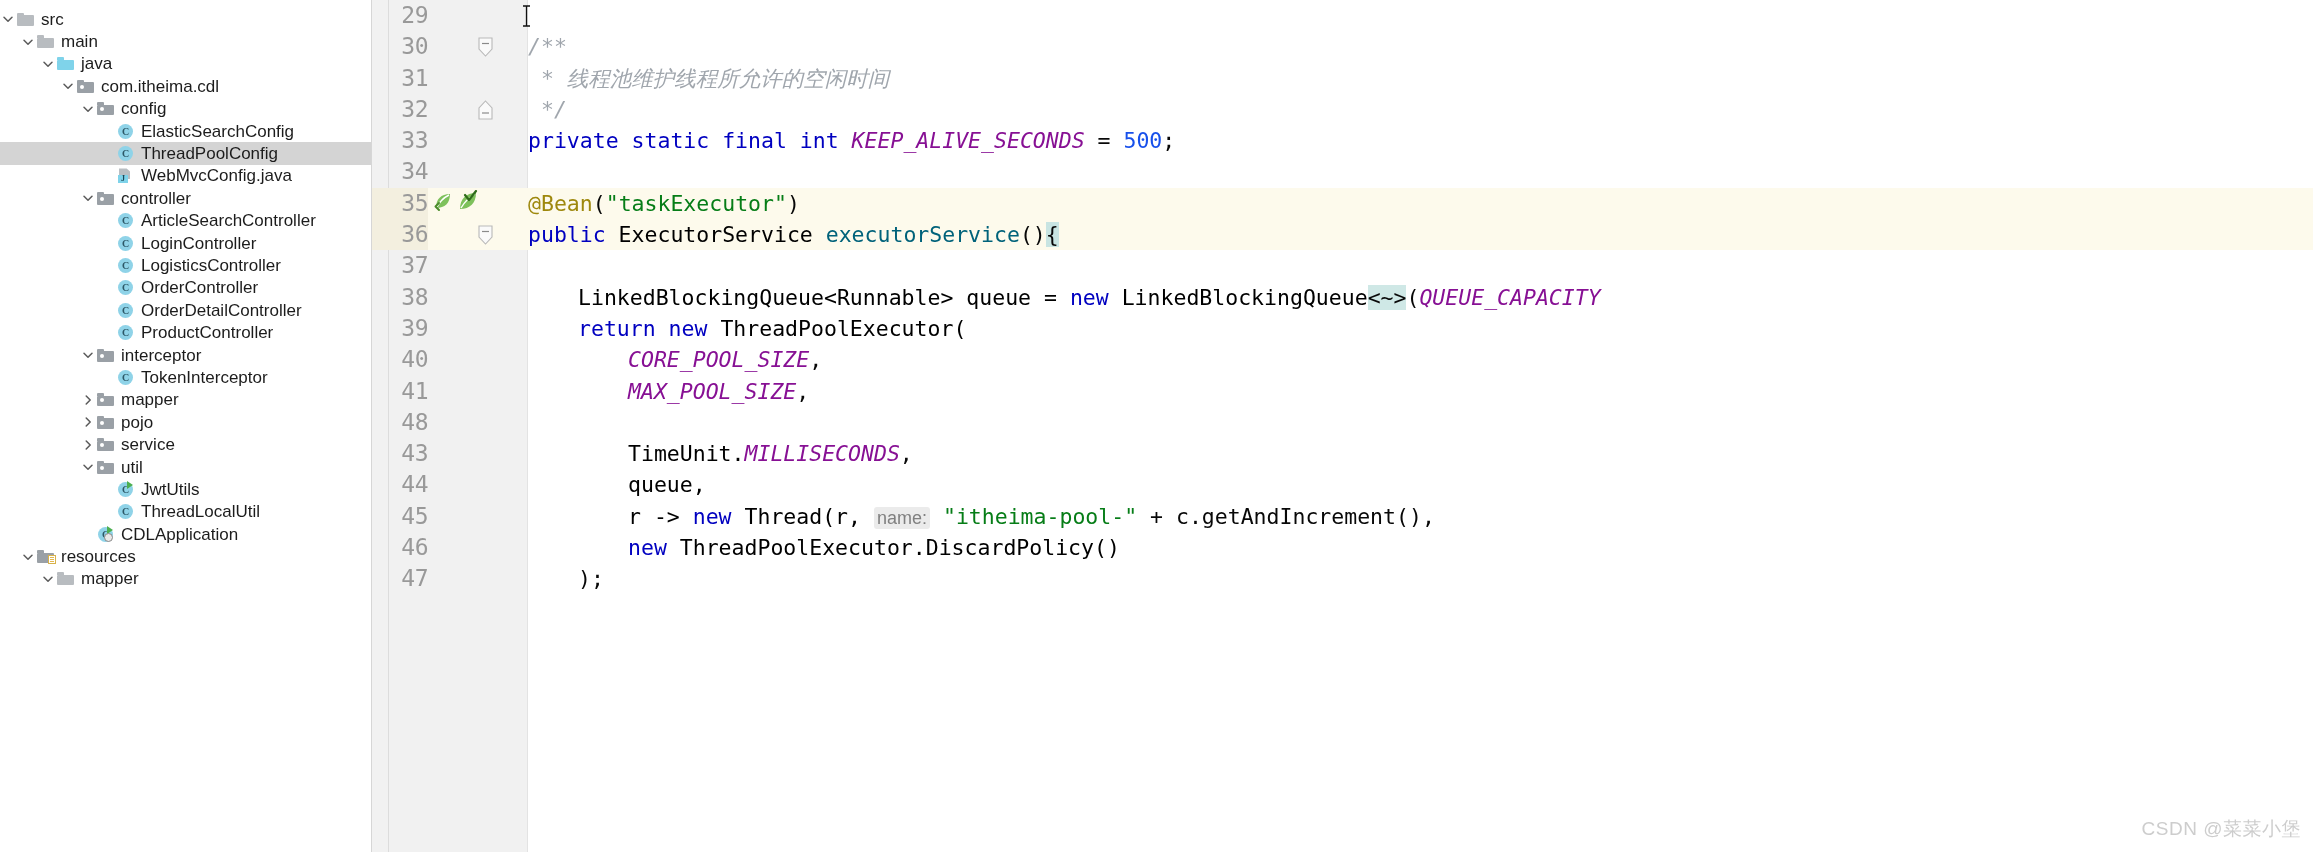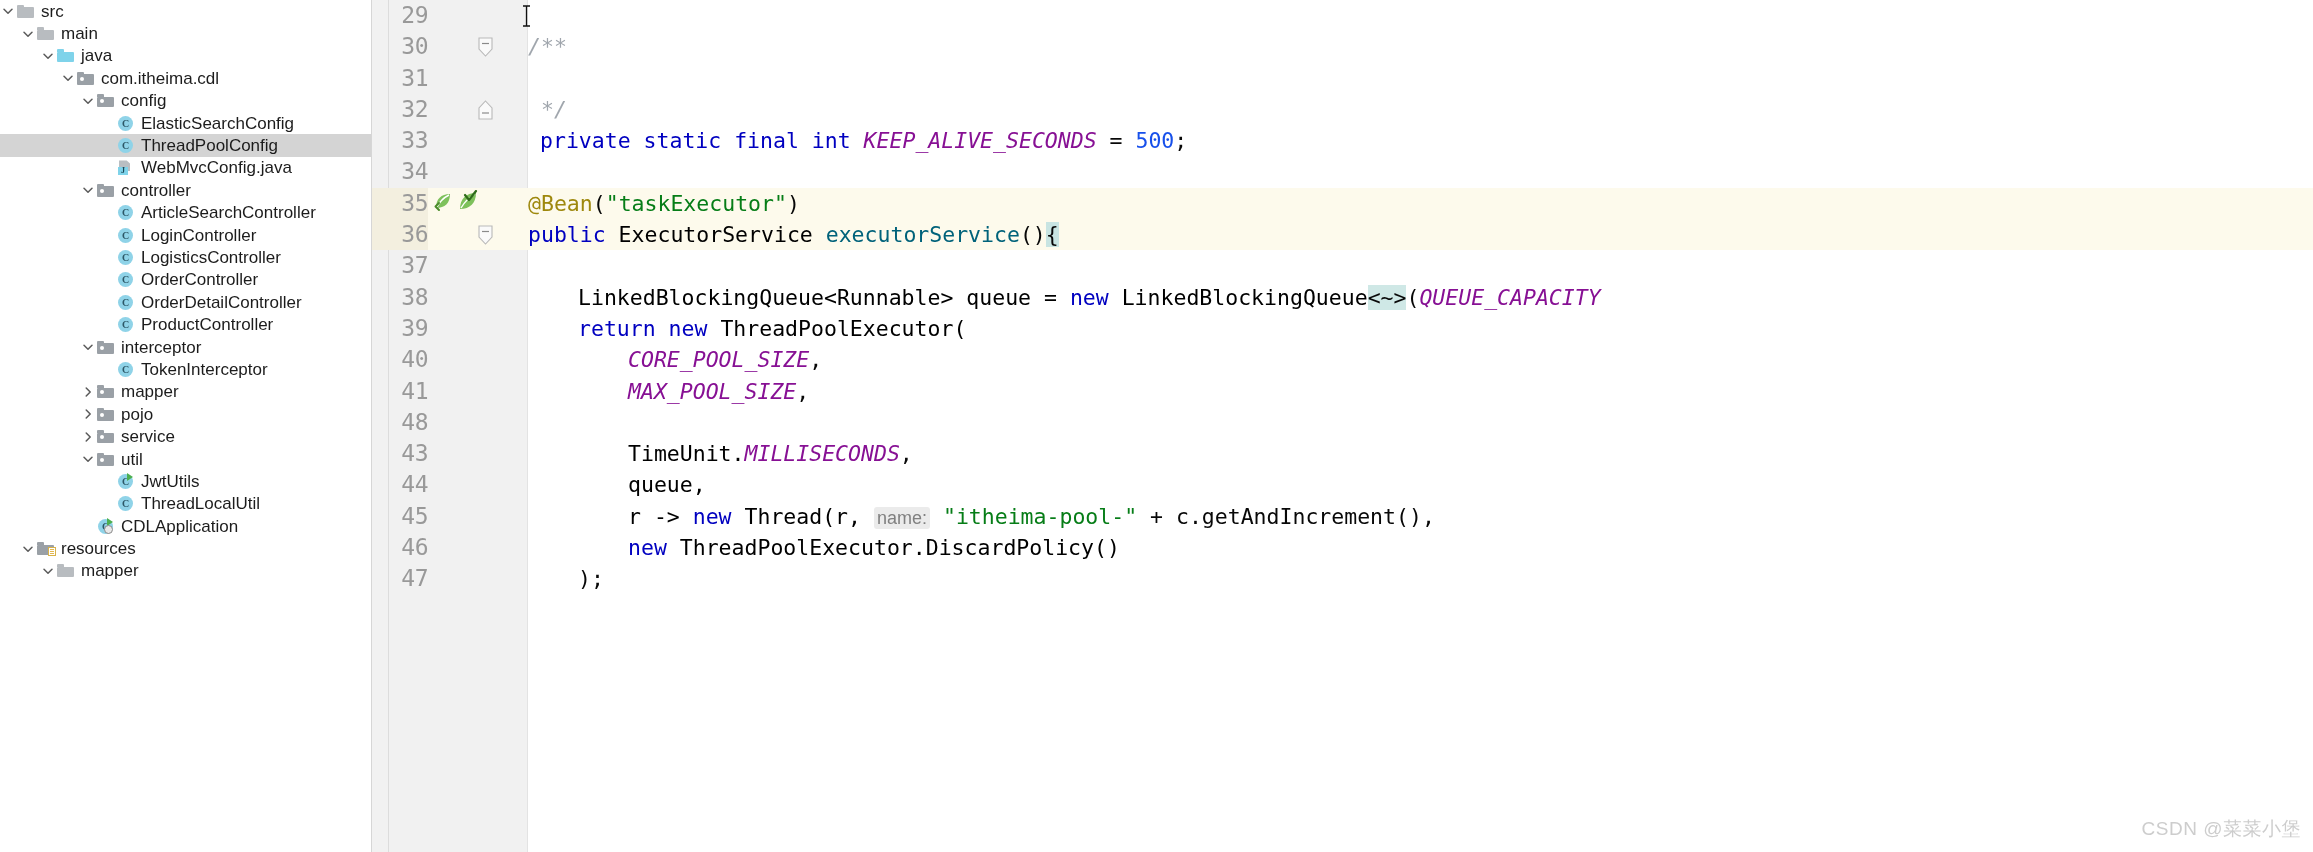--- a/index.html
+++ b/index.html
@@ -27,21 +27,21 @@
   .project-pane {
     position: relative;
     width: 372px;
     height: 852px;
     background: #ffffff;
     flex: 0 0 372px;
     overflow: hidden;
   }
   .tree {
     position: relative;
-    padding-top: 0px;
+    padding-top: 8px;
   }
   .tree-row {
     position: relative;
     height: 22.4px;
     display: flex;
     align-items: center;
     white-space: nowrap;
     font-size: 17px;
     color: #1c1c1c;
     font-family: "Liberation Sans", sans-serif;
@@ -605,26 +605,26 @@
   <div class="editor">
     <div class="gutter">
       <div class="gutter-sep"></div>
     </div>
     <div class="editor-body" id="code-root">
         <div class="code-line"><span class="ln-num">29</span><span class="code-text" style="padding-left: 0px;"></span></div>
         <div class="code-line"><span class="ln-num">30</span><span class="fold"><svg width="17" height="20" viewBox="0 0 17 20">
               <path d="M2 1 H15 V12 L8.5 19 L2 12 Z" fill="#fafafa" stroke="#b9b9b9" stroke-width="1.1"></path>
               <path d="M5 6.5 H12" stroke="#8a8a8a" stroke-width="1.2"></path>
             </svg></span><span class="code-text" style="padding-left: 0px;"><span class="cmt">/**</span></span></div>
-        <div class="code-line"><span class="ln-num">31</span></div>
+        <div class="code-line"><span class="ln-num">31</span><span class="code-text" style="padding-left: 0px;"><span class="cmt"> * 线程池维护线程所允许的空闲时间</span></span></div>
         <div class="code-line"><span class="ln-num">32</span><span class="fold"><svg width="17" height="20" viewBox="0 0 17 20">
               <path d="M8.5 1 L15 8 V19 H2 V8 Z" fill="#fafafa" stroke="#b9b9b9" stroke-width="1.1"></path>
               <path d="M5 13 H12" stroke="#8a8a8a" stroke-width="1.2"></path>
             </svg></span><span class="code-text" style="padding-left: 0px;"><span class="cmt"> */</span></span></div>
-        <div class="code-line"><span class="ln-num">33</span><span class="code-text" style="padding-left: 12px;"><span class="kw">private static final int </span><span class="fld">KEEP_ALIVE_SECONDS</span><span class="plain"> = </span><span class="num">500</span><span class="plain">;</span></span></div>
+        <div class="code-line"><span class="ln-num">33</span><span class="code-text" style="padding-left: 0px;"><span class="kw">private static final int </span><span class="fld">KEEP_ALIVE_SECONDS</span><span class="plain"> = </span><span class="num">500</span><span class="plain">;</span></span></div>
         <div class="code-line"><span class="ln-num">34</span><span class="code-text" style="padding-left: 0px;"></span></div>
         <div class="code-line hl"><span class="ln-num">35</span><span class="ln-gutter-icons"><span><svg width="22" height="22" viewBox="0 0 22 22">
                 <path d="M18 4 C18 13 13 18 4 18 C4 9 9 4 18 4 Z" fill="#7ec15c"></path>
                 <path d="M17 5 C11 8 8 11 5 17" stroke="#ffffff" stroke-width="1.4" fill="none"></path>
                 <path d="M7 13 L3.5 16.5 L7 20" stroke="#4c8c2b" stroke-width="2" fill="none" stroke-linecap="round" stroke-linejoin="round"></path>
               </svg></span><span><svg width="22" height="22" viewBox="0 0 22 22">
                 <path d="M19 3 C19 13 13 19 3 19 C3 9 9 3 19 3 Z" fill="#7ec15c"></path>
                 <path d="M18 4 C11 8 8 11 4 18" stroke="#ffffff" stroke-width="1.4" fill="none"></path>
                 <path d="M8 5 L12 10 L19 1" stroke="#2f6b1b" stroke-width="2.2" fill="none" stroke-linecap="round" stroke-linejoin="round"></path>
               </svg></span></span><span class="code-text" style="padding-left: 0px;"><span class="ann">@Bean</span><span class="plain">(</span><span class="str">"taskExecutor"</span><span class="plain">)</span></span></div>

